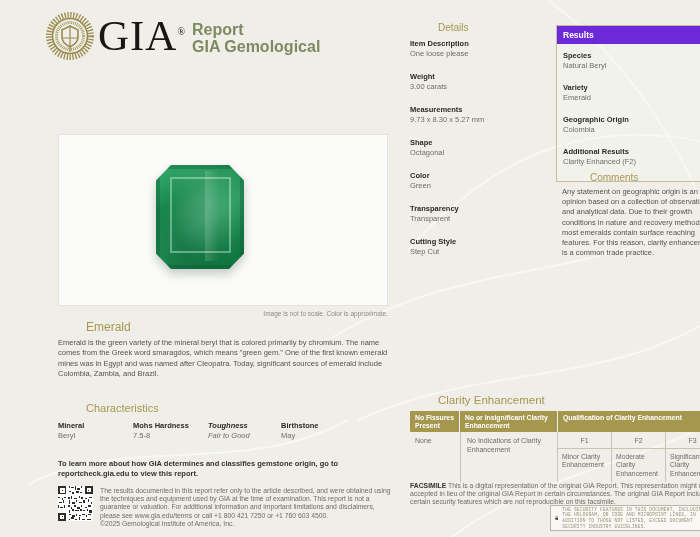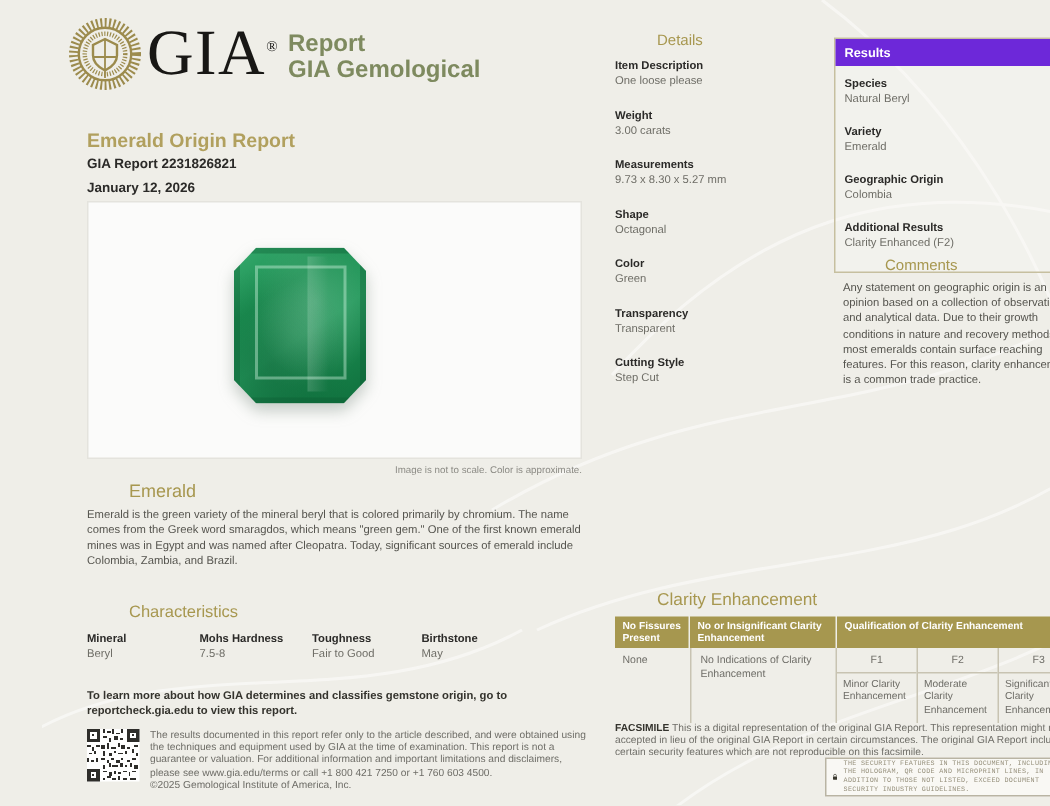--- a/index.html
+++ b/index.html
@@ -45,21 +45,21 @@
   
   .about { position:absolute; left:30px; top:320px; width:334px; }
   .about .gold-h { font-size:12px; }
   .about p { margin-top:4px; font-size:7.5px; line-height:10.3px; color:#55544e; }
 
   
   .chars { position:absolute; left:30px; top:402px; width:340px; }
   .chars .gold-h { font-size:11px; }
   .chars-row { display:flex; margin-top:7px; }
   .chars-col { width:75px; }
-  .chars-col:nth-child(3){ width:73px; }
+  .chars-col:nth-child(3){ width:73px;font-style:italic; }
 
   
   .learn-more { position:absolute; left:30px; top:459px; width:348px; font-size:7.5px; font-weight:bold; color:#34332d; line-height:9.5px; }
   .qr { position:absolute; left:30px; top:486px; width:35px; height:35px; }
   .disclaimer { position:absolute; left:72px; top:487px; width:292px; font-size:6.8px; line-height:8.2px; color:#6e6d67; }
   .copyright { position:absolute; left:72px; top:520px; font-size:6.8px; color:#6e6d67; }
 
   
   .details { position:absolute; left:382px; top:22px; width:142px; }
   .details .gold-h { font-size:10px; margin-bottom:6px; }
@@ -120,25 +120,20 @@
     <circle cx="25" cy="25" r="13.5" fill="none" stroke="#9c8b4d" stroke-width="3" stroke-dasharray="0.8 1.1"></circle>
     <path d="M25 15 l8 4 v7 c0 5 -4 8 -8 10 c-4 -2 -8 -5 -8 -10 v-7 z" fill="none" stroke="#9c8b4d" stroke-width="1.6"></path>
     <path d="M25 15 v26 M17 27 h16" stroke="#9c8b4d" stroke-width="1.2"></path>
   </svg>
   <div class="gia-word"><span>GIA</span><sup>®</sup></div>
   <div class="brand-title">
     <div>Report</div>
     <div>GIA Gemological</div>
   </div>
 
-  <div class="report-block">
-    <div class="report-title">Emerald Origin Report</div>
-    <div class="report-number">GIA Report 2231826821</div>
-    <div class="report-date">January 12, 2026</div>
-  </div>
 
   <div class="photo-box">
     <div class="stone-wrap">
         <div class="stone"></div>
       </div>
   </div>
   <div class="photo-caption">Image is not to scale. Color is approximate.</div>
 
   <div class="about">
     <div class="gold-h">Emerald</div>

